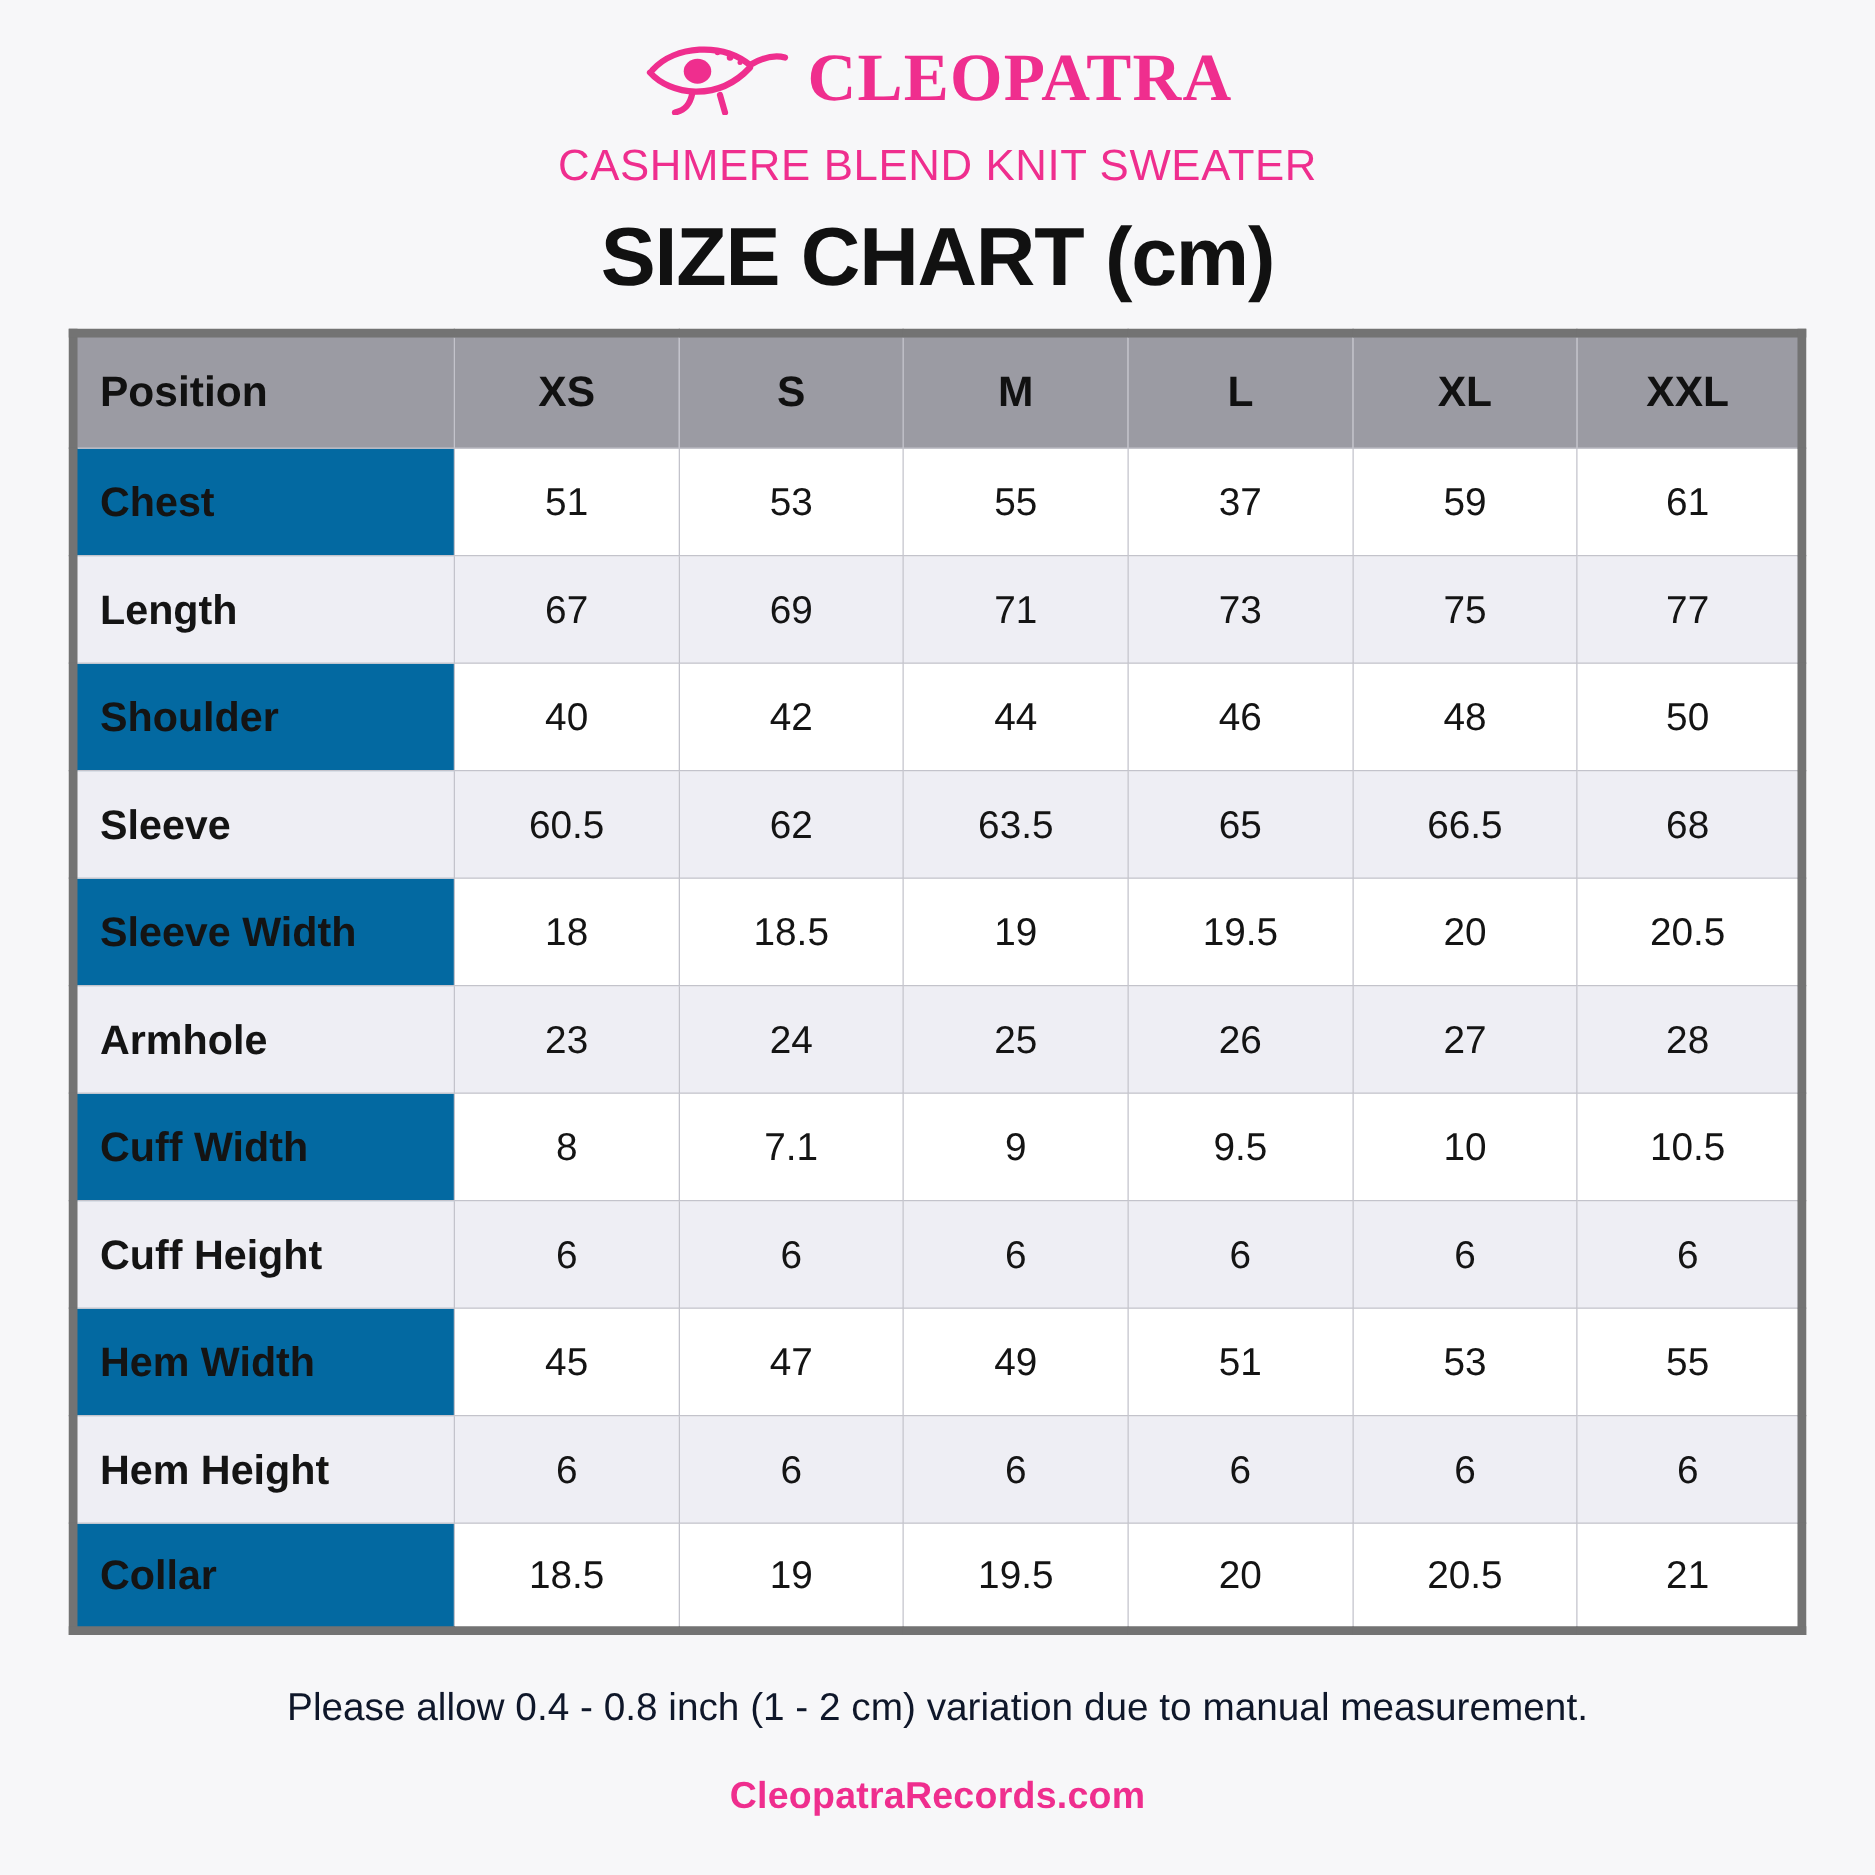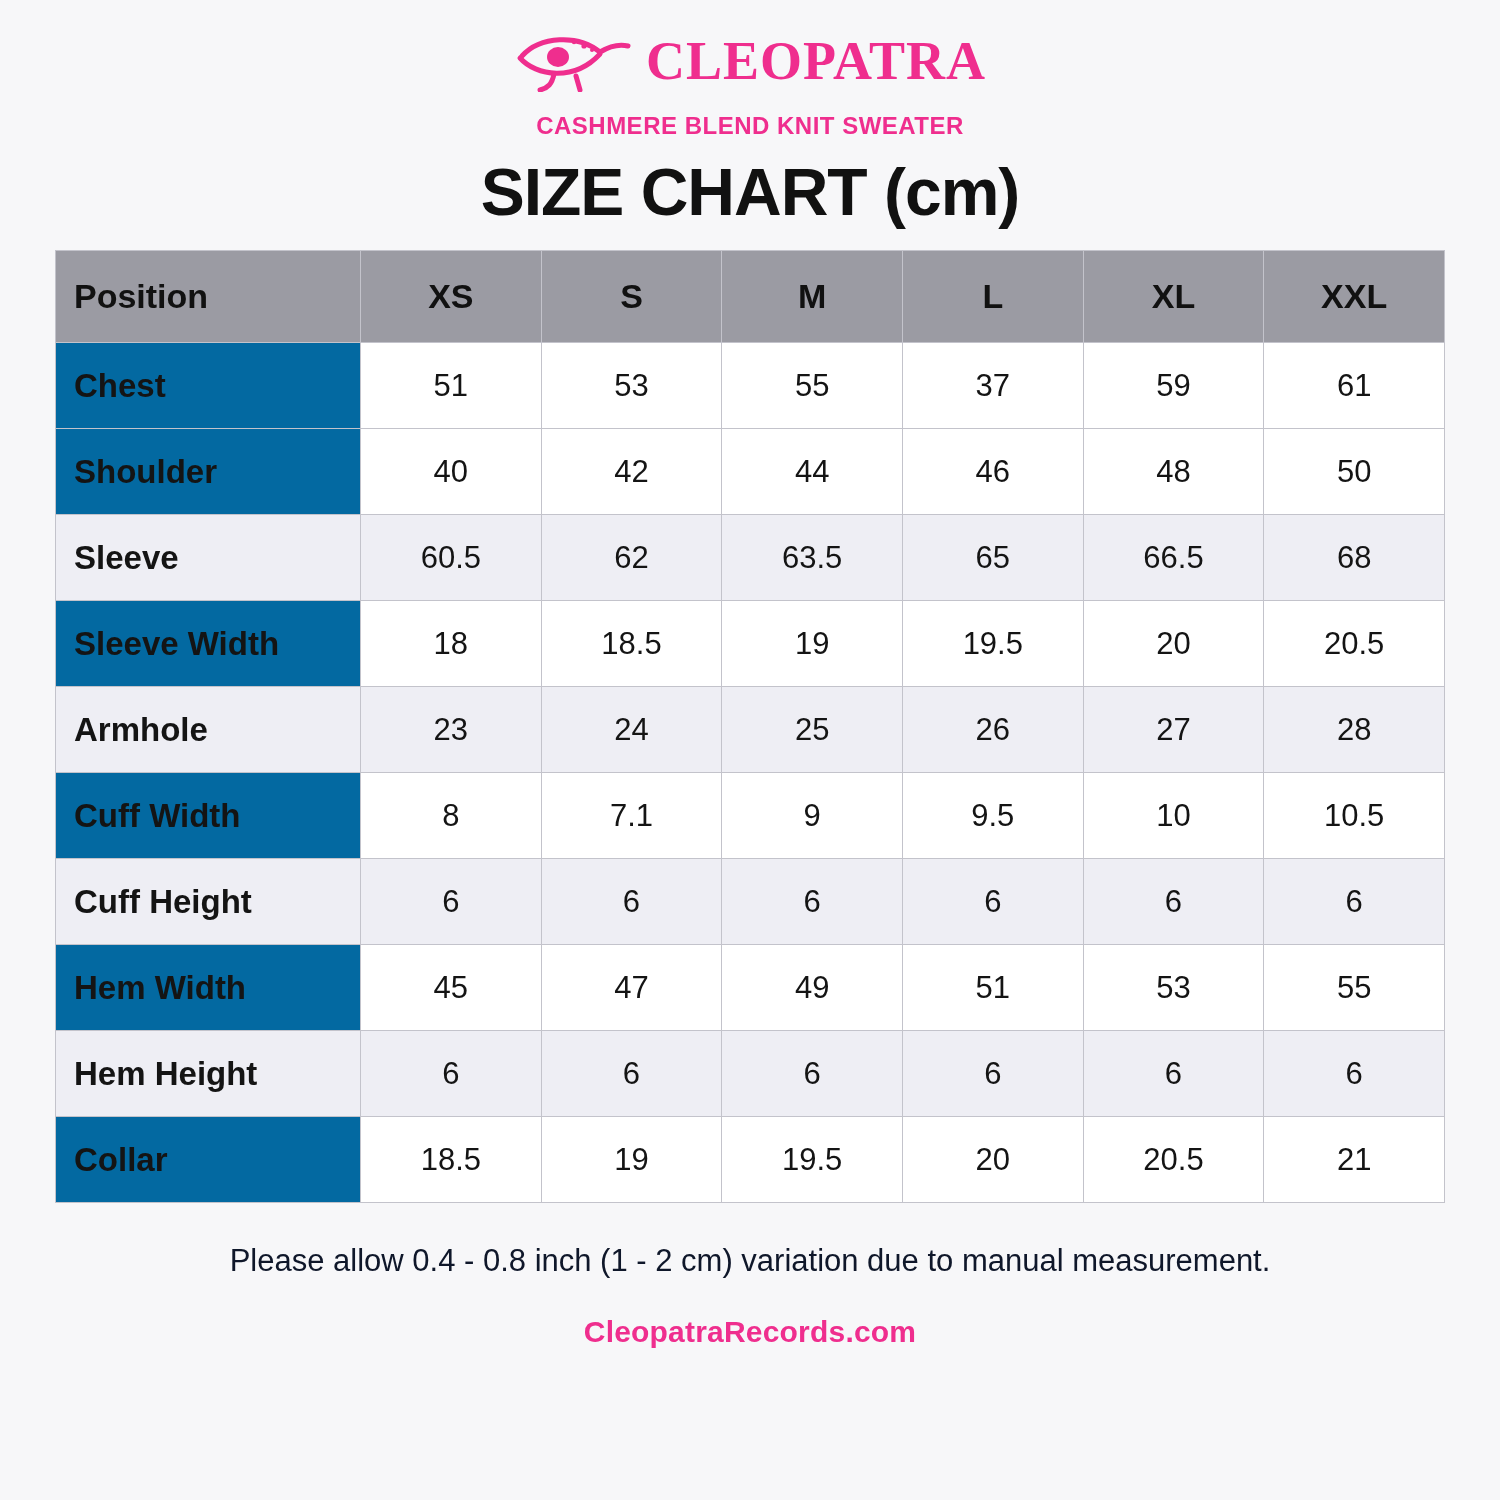--- a/index.html
+++ b/index.html
@@ -30,41 +30,41 @@
     color: #ef2e8e;
     font-family: "Liberation Serif", serif;
     font-size: 54px;
     font-weight: 700;
     letter-spacing: 1px;
     line-height: 1;
   }
   .product-line {
     margin-top: 16px;
     color: #ef2e8e;
-    font-size: 24px;
-    font-weight: 700;
+    font-size: 35px;
+    font-weight: 400;
     letter-spacing: 0.5px;
   }
   .chart-title {
     margin-top: 14px;
     color: #111111;
     font-size: 66px;
     font-weight: 700;
     letter-spacing: -1px;
   }
   
   .table-wrap {
     margin-top: 20px;
     width: 1390px;
   }
   table {
     width: 100%;
     border-collapse: collapse;
     table-layout: fixed;
-    border: 1px solid #737373;
+    border: 7px solid #737373;
   }
   th, td {
     border: 1px solid #c3c3cb;
     height: 86px;
     font-size: 31px;
     color: #141414;
   }
   thead th {
     background: #9b9ba3;
     color: #111;
@@ -163,20 +163,29 @@
       <tbody>
         <tr>
           <th class="rowlabel">Chest</th>
           <td>51</td>
           <td>53</td>
           <td>55</td>
           <td>37</td>
           <td>59</td>
           <td>61</td>
         </tr>
+        <tr class="alt">
+          <th class="rowlabel"> Length</th>
+          <td>67</td>
+          <td>69</td>
+          <td>71</td>
+          <td>73</td>
+          <td>75</td>
+          <td>77</td>
+        </tr>
         <tr>
           <th class="rowlabel">Shoulder</th>
           <td>40</td>
           <td>42</td>
           <td>44</td>
           <td>46</td>
           <td>48</td>
           <td>50</td>
         </tr>
         <tr class="alt">

